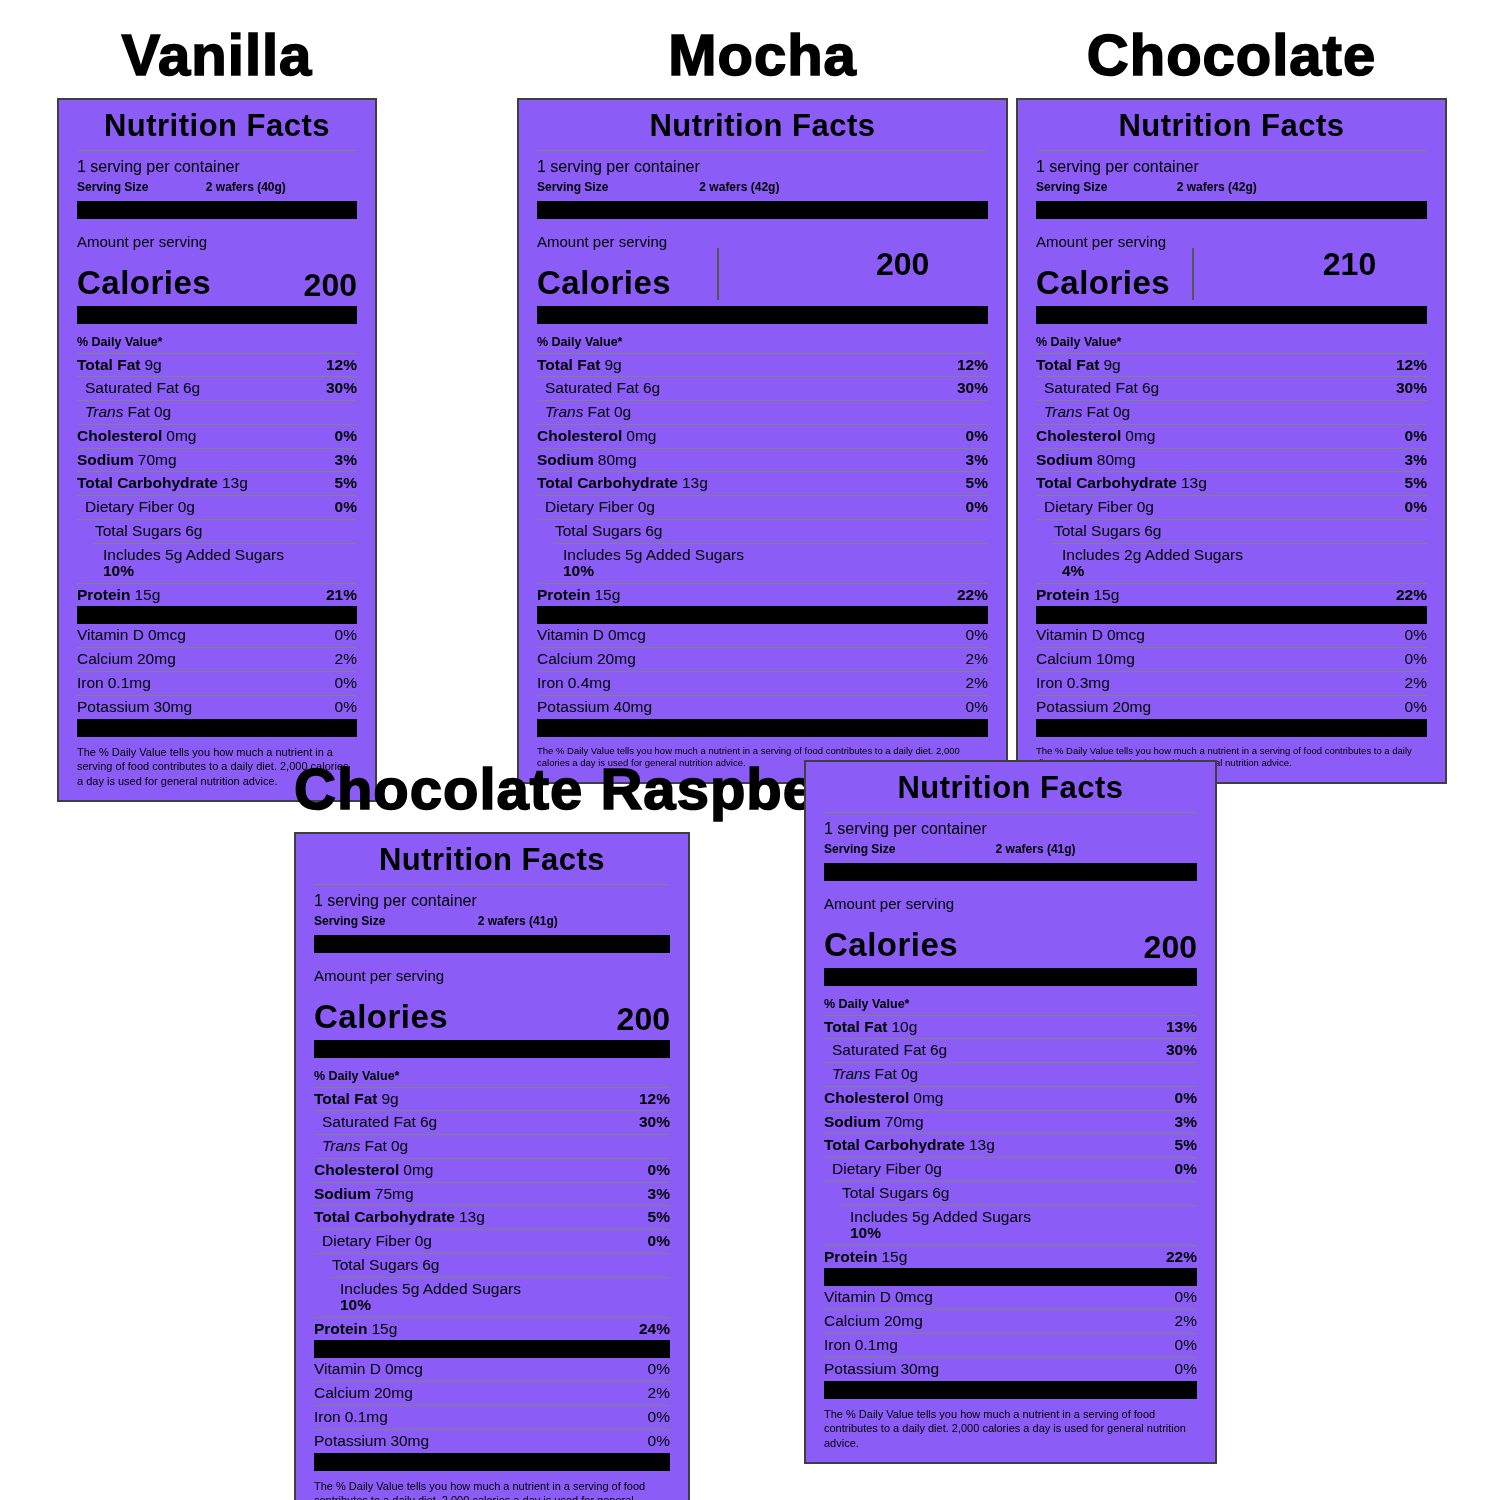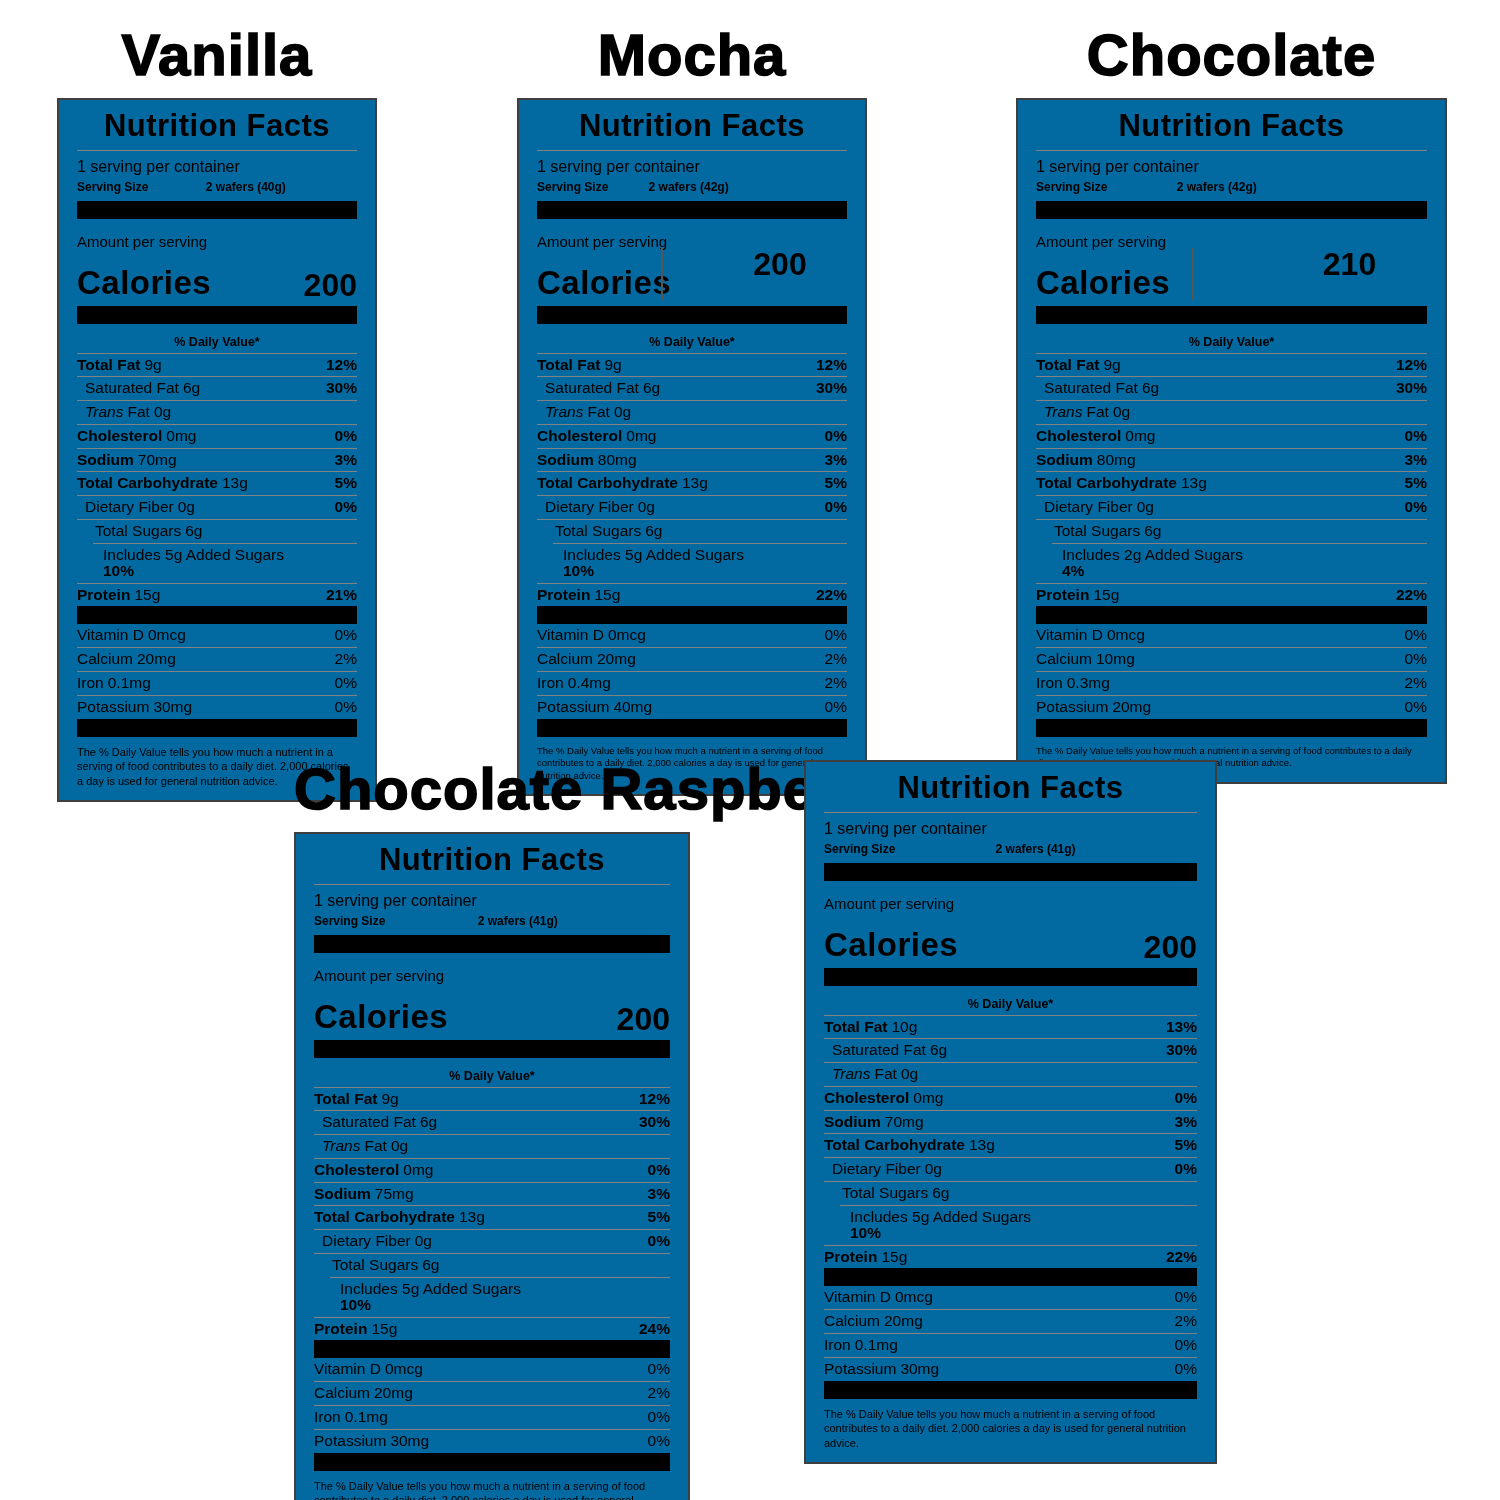--- a/index.html
+++ b/index.html
@@ -10,21 +10,21 @@
   }
   .canvas { position:absolute; inset:0; }
 
   .flavor-block { position:absolute; }
   .flavor-title {
     font-size:58px; font-weight:900; -webkit-text-stroke:1.6px #000;
     letter-spacing:1px; text-align:center; white-space:nowrap;
     line-height:1.0; margin-bottom:14px; color:#000;
   }
   .nf-label {
-    border:2px solid #3f3f3f; background:#0369a1; padding:8px 18px 12px 18px;
+    border:2px solid #3f3f3f; background:#8b5cf6; padding:8px 18px 12px 18px;
   }
   .nf-head {
     text-align:center; font-size:31px; font-weight:bold; letter-spacing:0.5px;
     padding:2px 0 7px 0; line-height:1.05;
   }
   .rule { border-top:1px solid #828282; }
   .serv1 { font-size:16px; padding:7px 0 1px 0; }
   .serv2 { font-size:12px; font-weight:bold; position:relative; padding:3px 0 7px 0; }
   .serv2 .val { position:absolute; left:46%; }
   .variant-b .serv2 .val { left:36%; }
@@ -35,21 +35,21 @@
   .cal-word { position:absolute; left:0; bottom:4px; font-size:33px; font-weight:bold; letter-spacing:0.5px; }
   .cal-num  { position:absolute; right:0; bottom:2px; font-size:32px; font-weight:bold; }
   .cal-div  { display:none; }
   .variant-b .cal-num { right:13%; bottom:auto; top:-4px; }
   .variant-b .cal-div {
     display:block; position:absolute; left:40%; top:-2px; height:52px;
     border-left:2px solid #555;
   }
 
   .dv-head {
-    text-align:center; font-size:12.5px; font-weight:bold;
+    text-align:left; font-size:12.5px; font-weight:bold;
     margin-top:7px; padding:4px 0 4px 0; border-bottom:1px solid #828282;
   }
   .n-row {
     display:flex; align-items:baseline; font-size:15.5px;
     padding:3px 0 3.5px 0; border-top:1px solid #828282; line-height:1.05;
   }
   .n-row.first { border-top:none; }
   .n-row .nm-wrap { flex:1; min-width:0; }
   .n-row .nm-it { font-style:italic; margin-right:4px; }
   .n-row .amt { margin-left:4px; }
@@ -146,21 +146,21 @@
           <div class="n-row i0 v-row">
             <span class="nm-wrap"><span class="nm1">Potassium</span><span class="amt">30mg</span></span>
             <span class="dv">0%</span>
           </div>
         </div>
       <div class="bar"></div>
       <p class="footnote">The % Daily Value tells you how much a nutrient in a serving of food contributes to a daily diet. 2,000 calories a day is used for general nutrition advice.</p>
     </div>
   </section>
 
-  <section class="flavor-block variant-b" style="left: 517px; top: 26px; width: 350px;">
+  <section class="flavor-block variant-b" style="left: 517px; top: 26px; width: 491px;">
     <h2 class="flavor-title">Mocha</h2>
     <div class="nf-label">
       <div class="nf-head">Nutrition Facts</div>
       <div class="rule"></div>
       <div class="serv1">1 serving per container</div>
       <div class="serv2">
         <span>Serving Size</span>
         <span class="val">2 wafers (42g)</span>
       </div>
       <div class="bar"></div>

